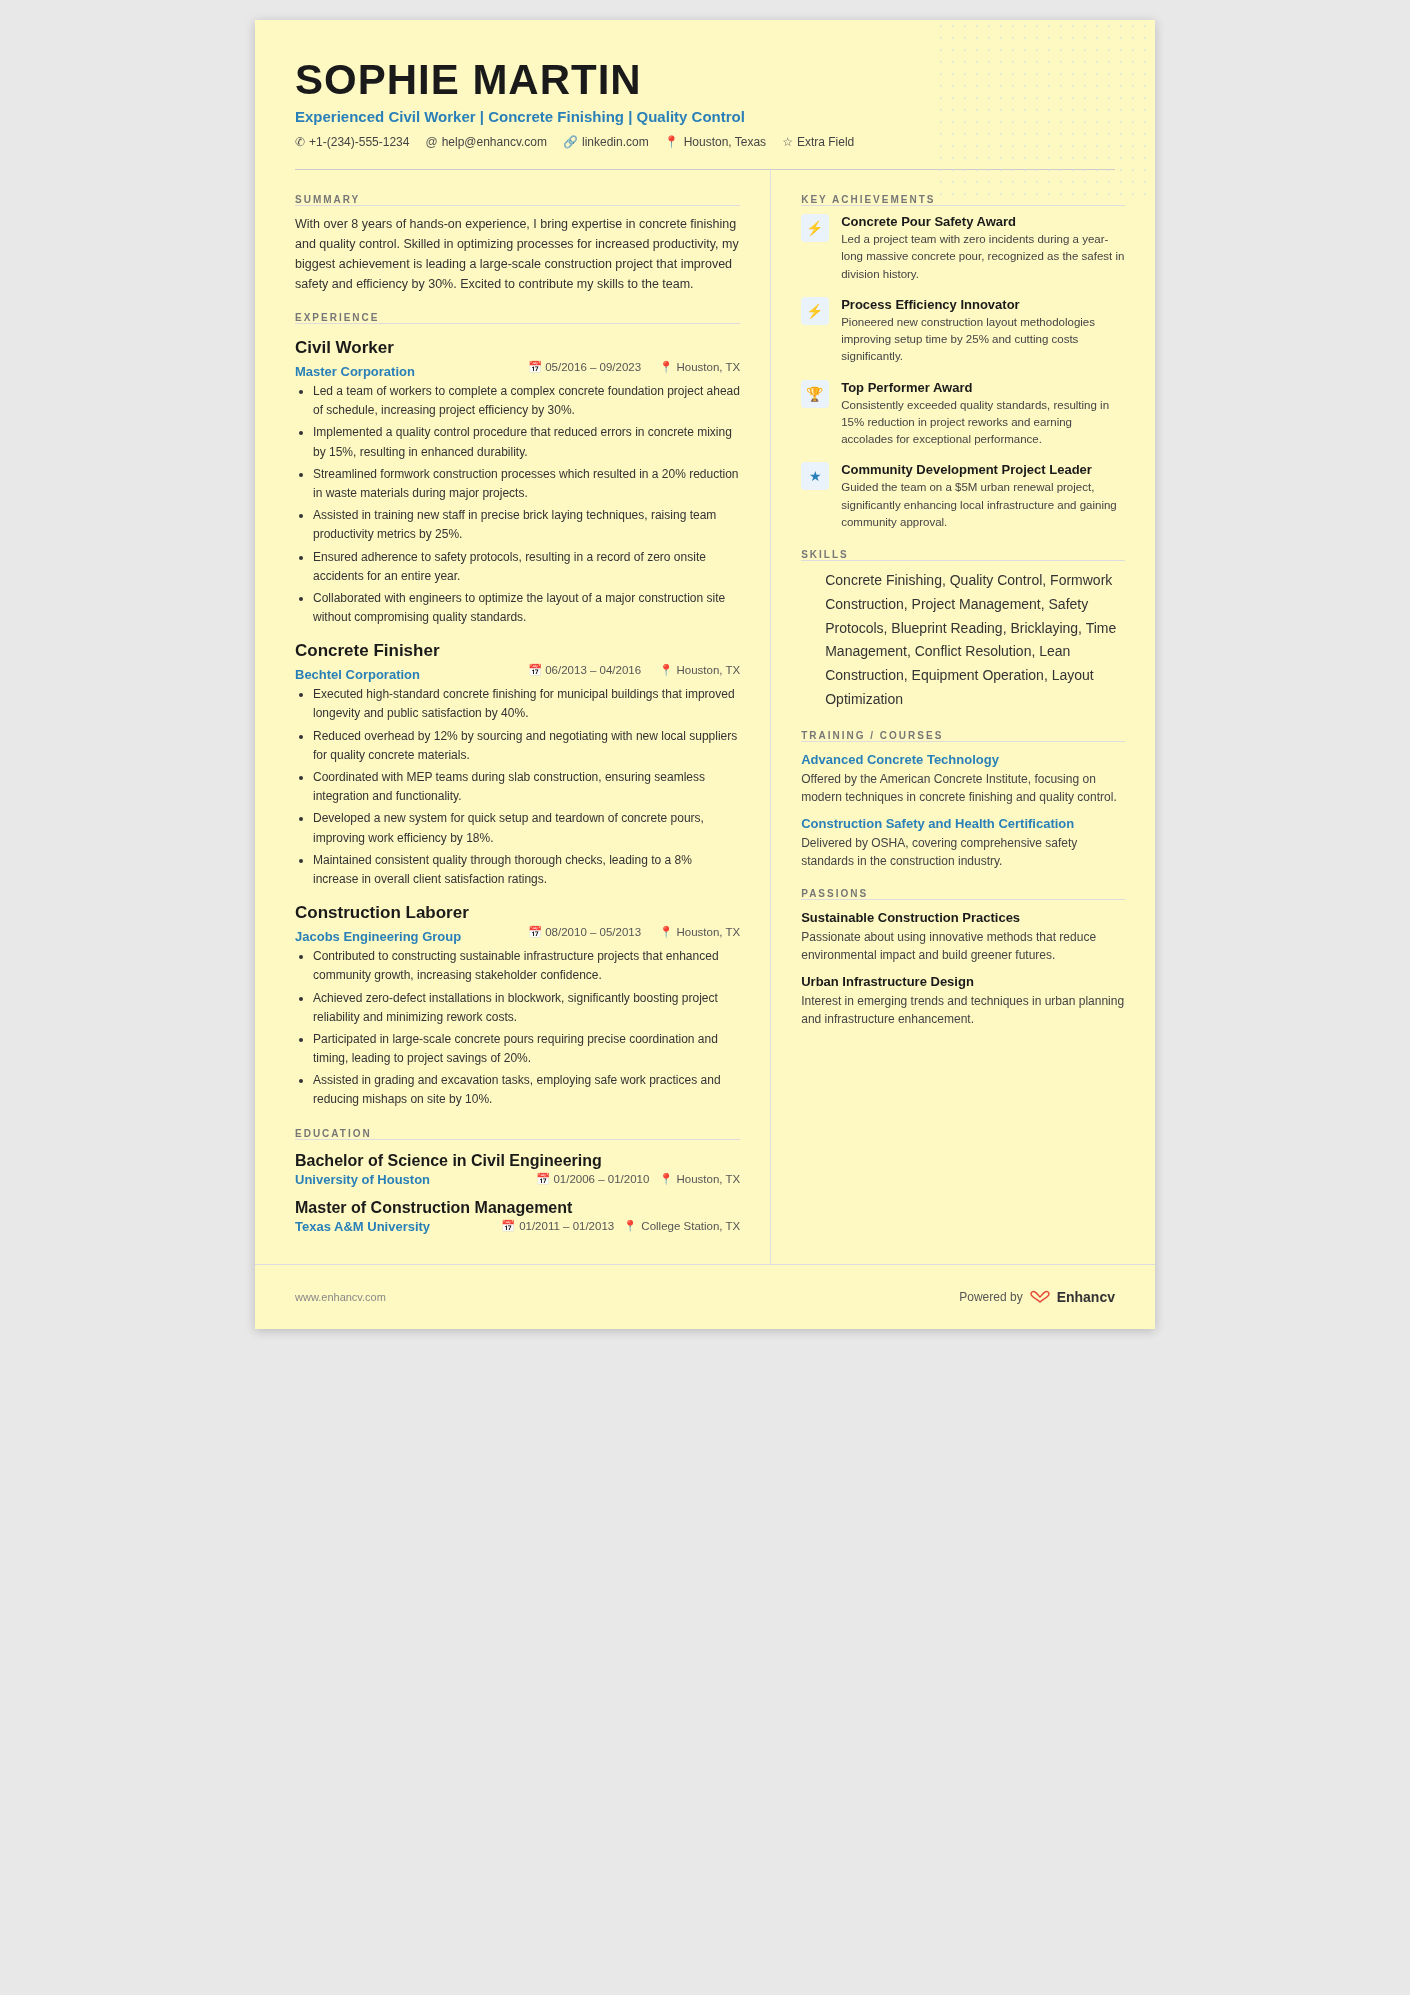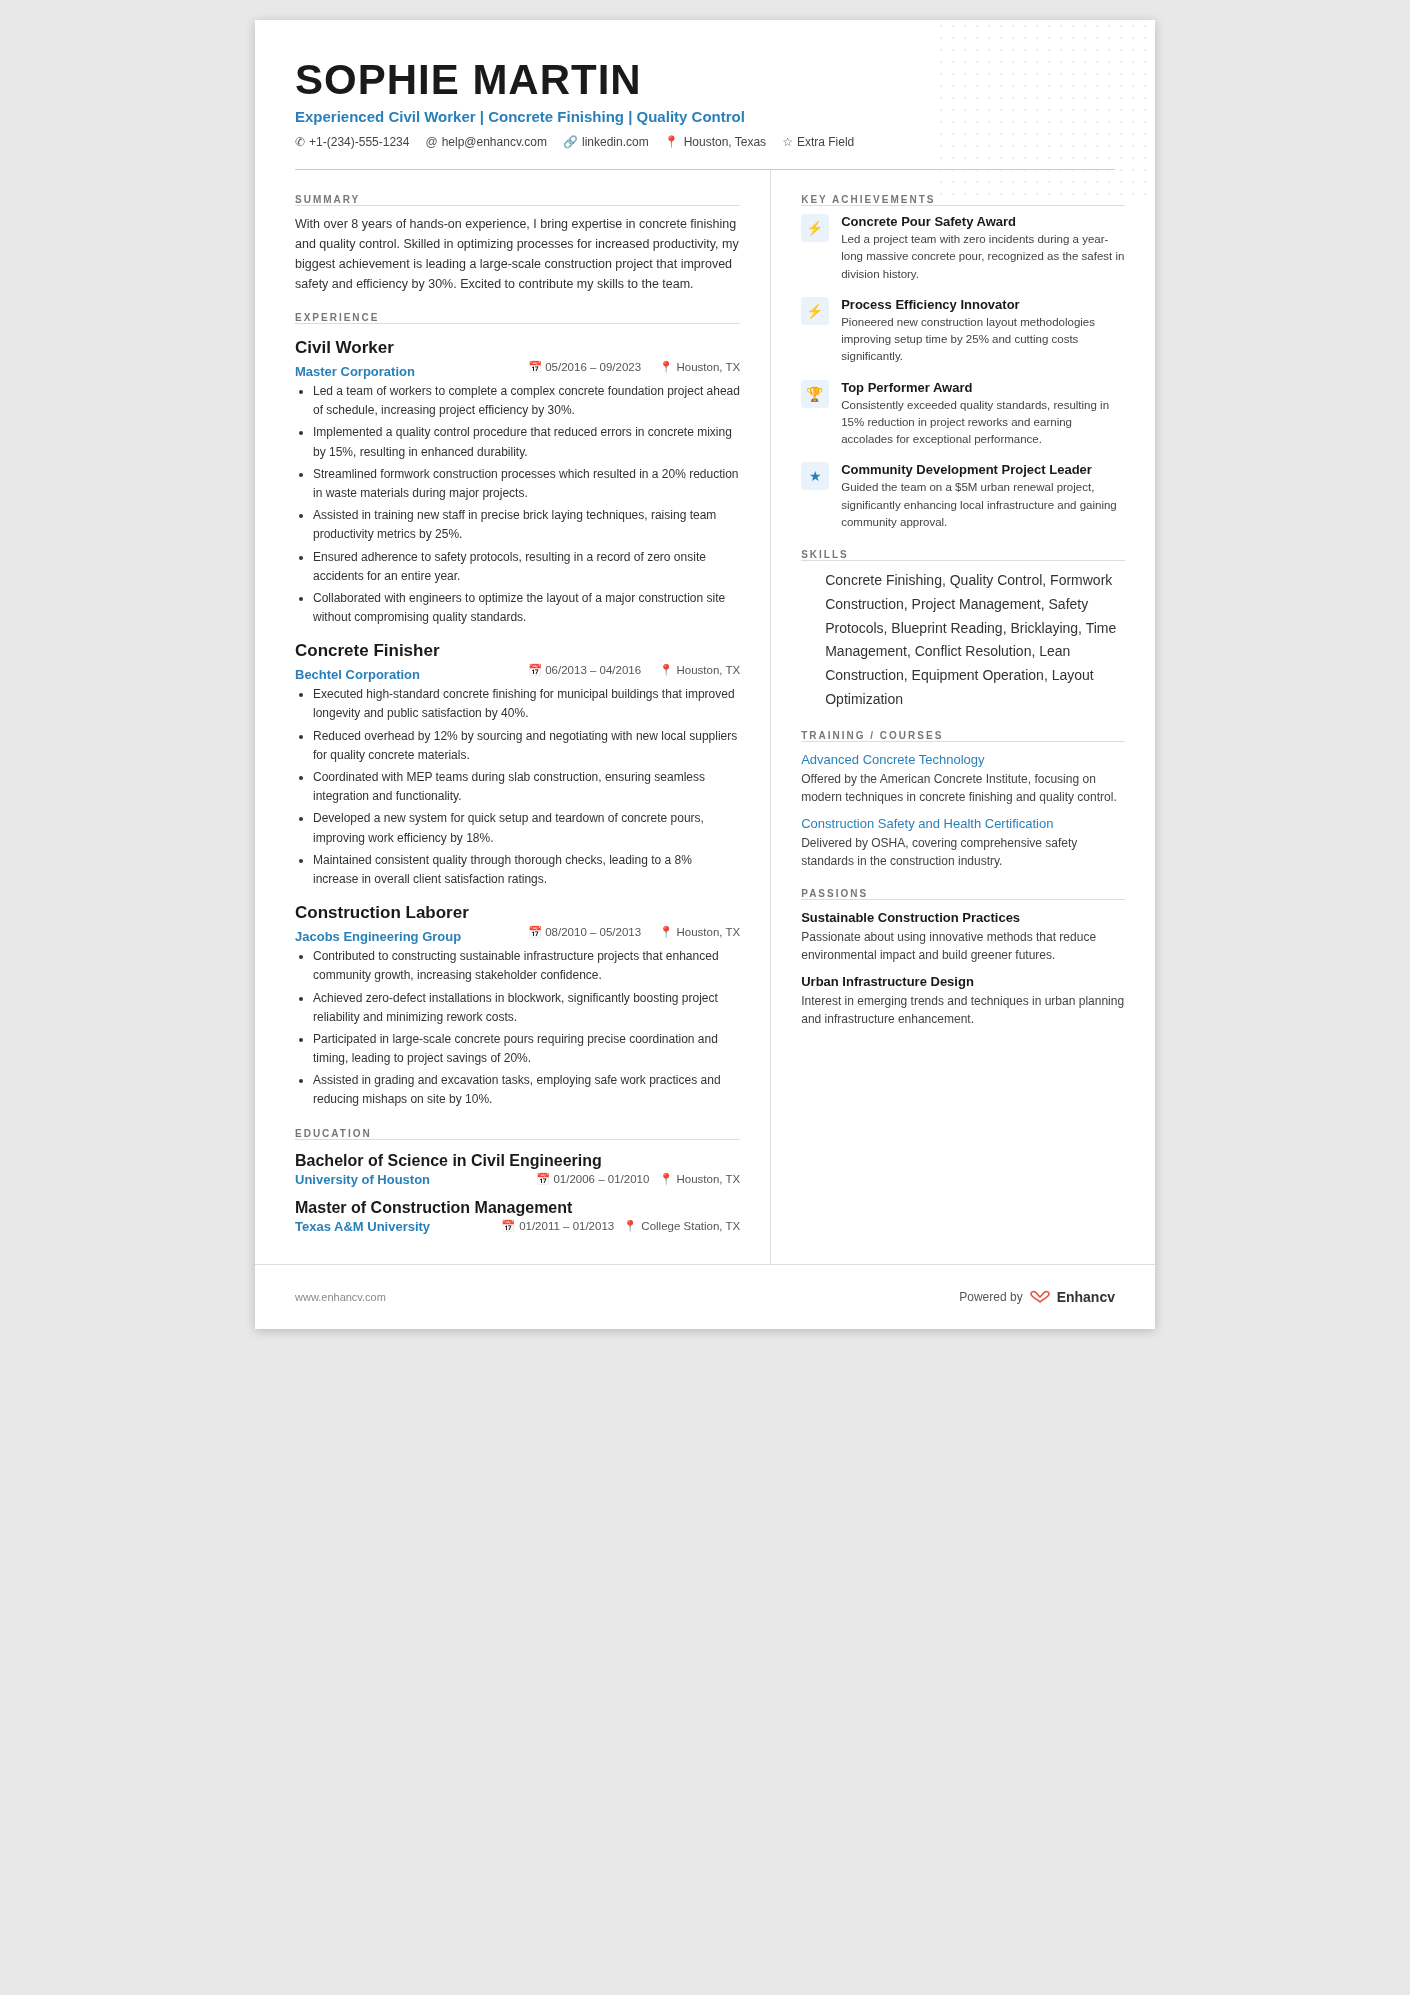--- a/index.html
+++ b/index.html
@@ -5,21 +5,21 @@
     * { margin: 0; padding: 0; box-sizing: border-box; }
     body {
       font-family: Arial, Helvetica, sans-serif;
       background: #e8e8e8;
       display: flex;
       justify-content: center;
       padding: 20px;
     }
     .resume-wrapper {
       width: 900px;
-      background: #ffffff;
+      background: #fef9c3;
       box-shadow: 0 2px 10px rgba(0,0,0,0.2);
       position: relative;
     }
     
     .dots-decoration {
       position: absolute;
       top: 0;
       right: 0;
       width: 220px;
       height: 180px;
@@ -199,21 +199,21 @@
       line-height: 1.5;
     }
     .skills-text {
       font-size: 14px;
       color: #333;
       line-height: 1.7;
       margin-left: 24px;
     }
     .training-title {
       font-size: 13px;
-      font-weight: 400;
+      font-weight: 700;
       color: #2980b9;
       margin-top: 10px;
       margin-bottom: 3px;
     }
     .training-desc {
       font-size: 12px;
       color: #444;
       line-height: 1.5;
     }
     .passion-title {

